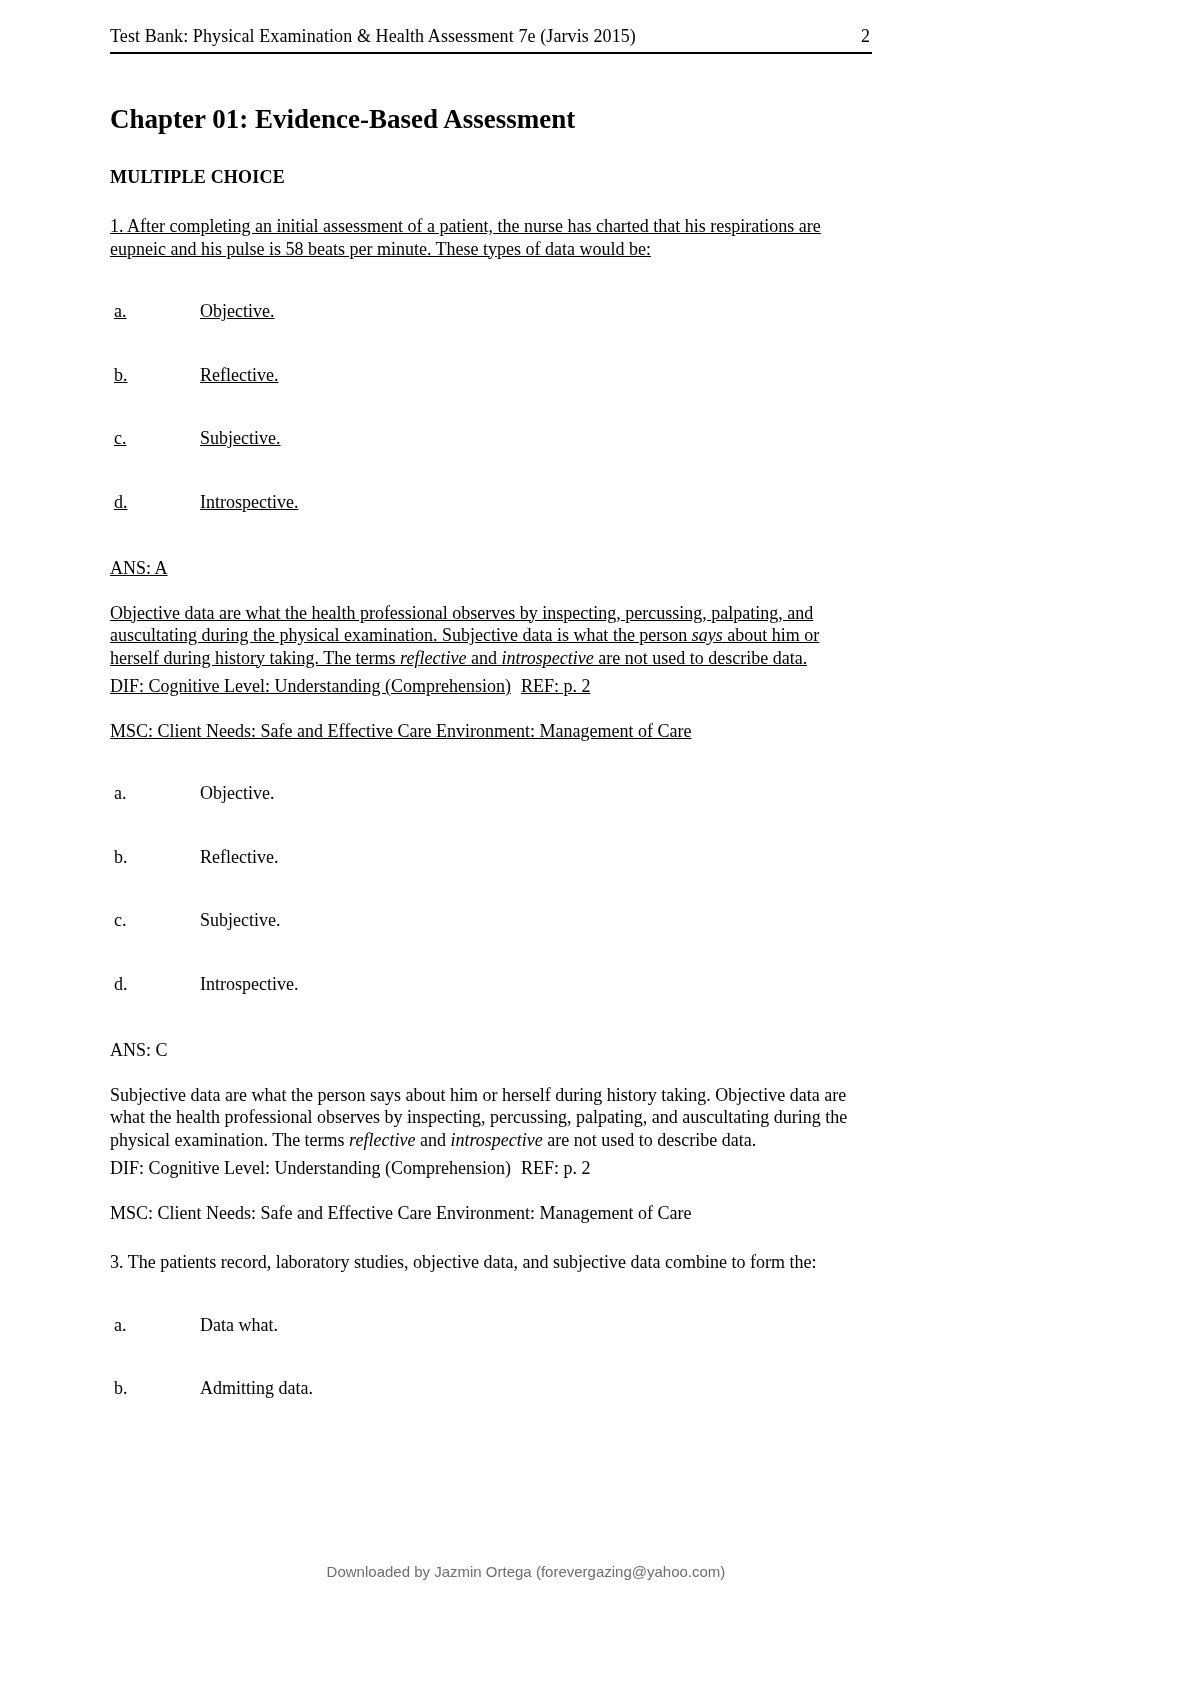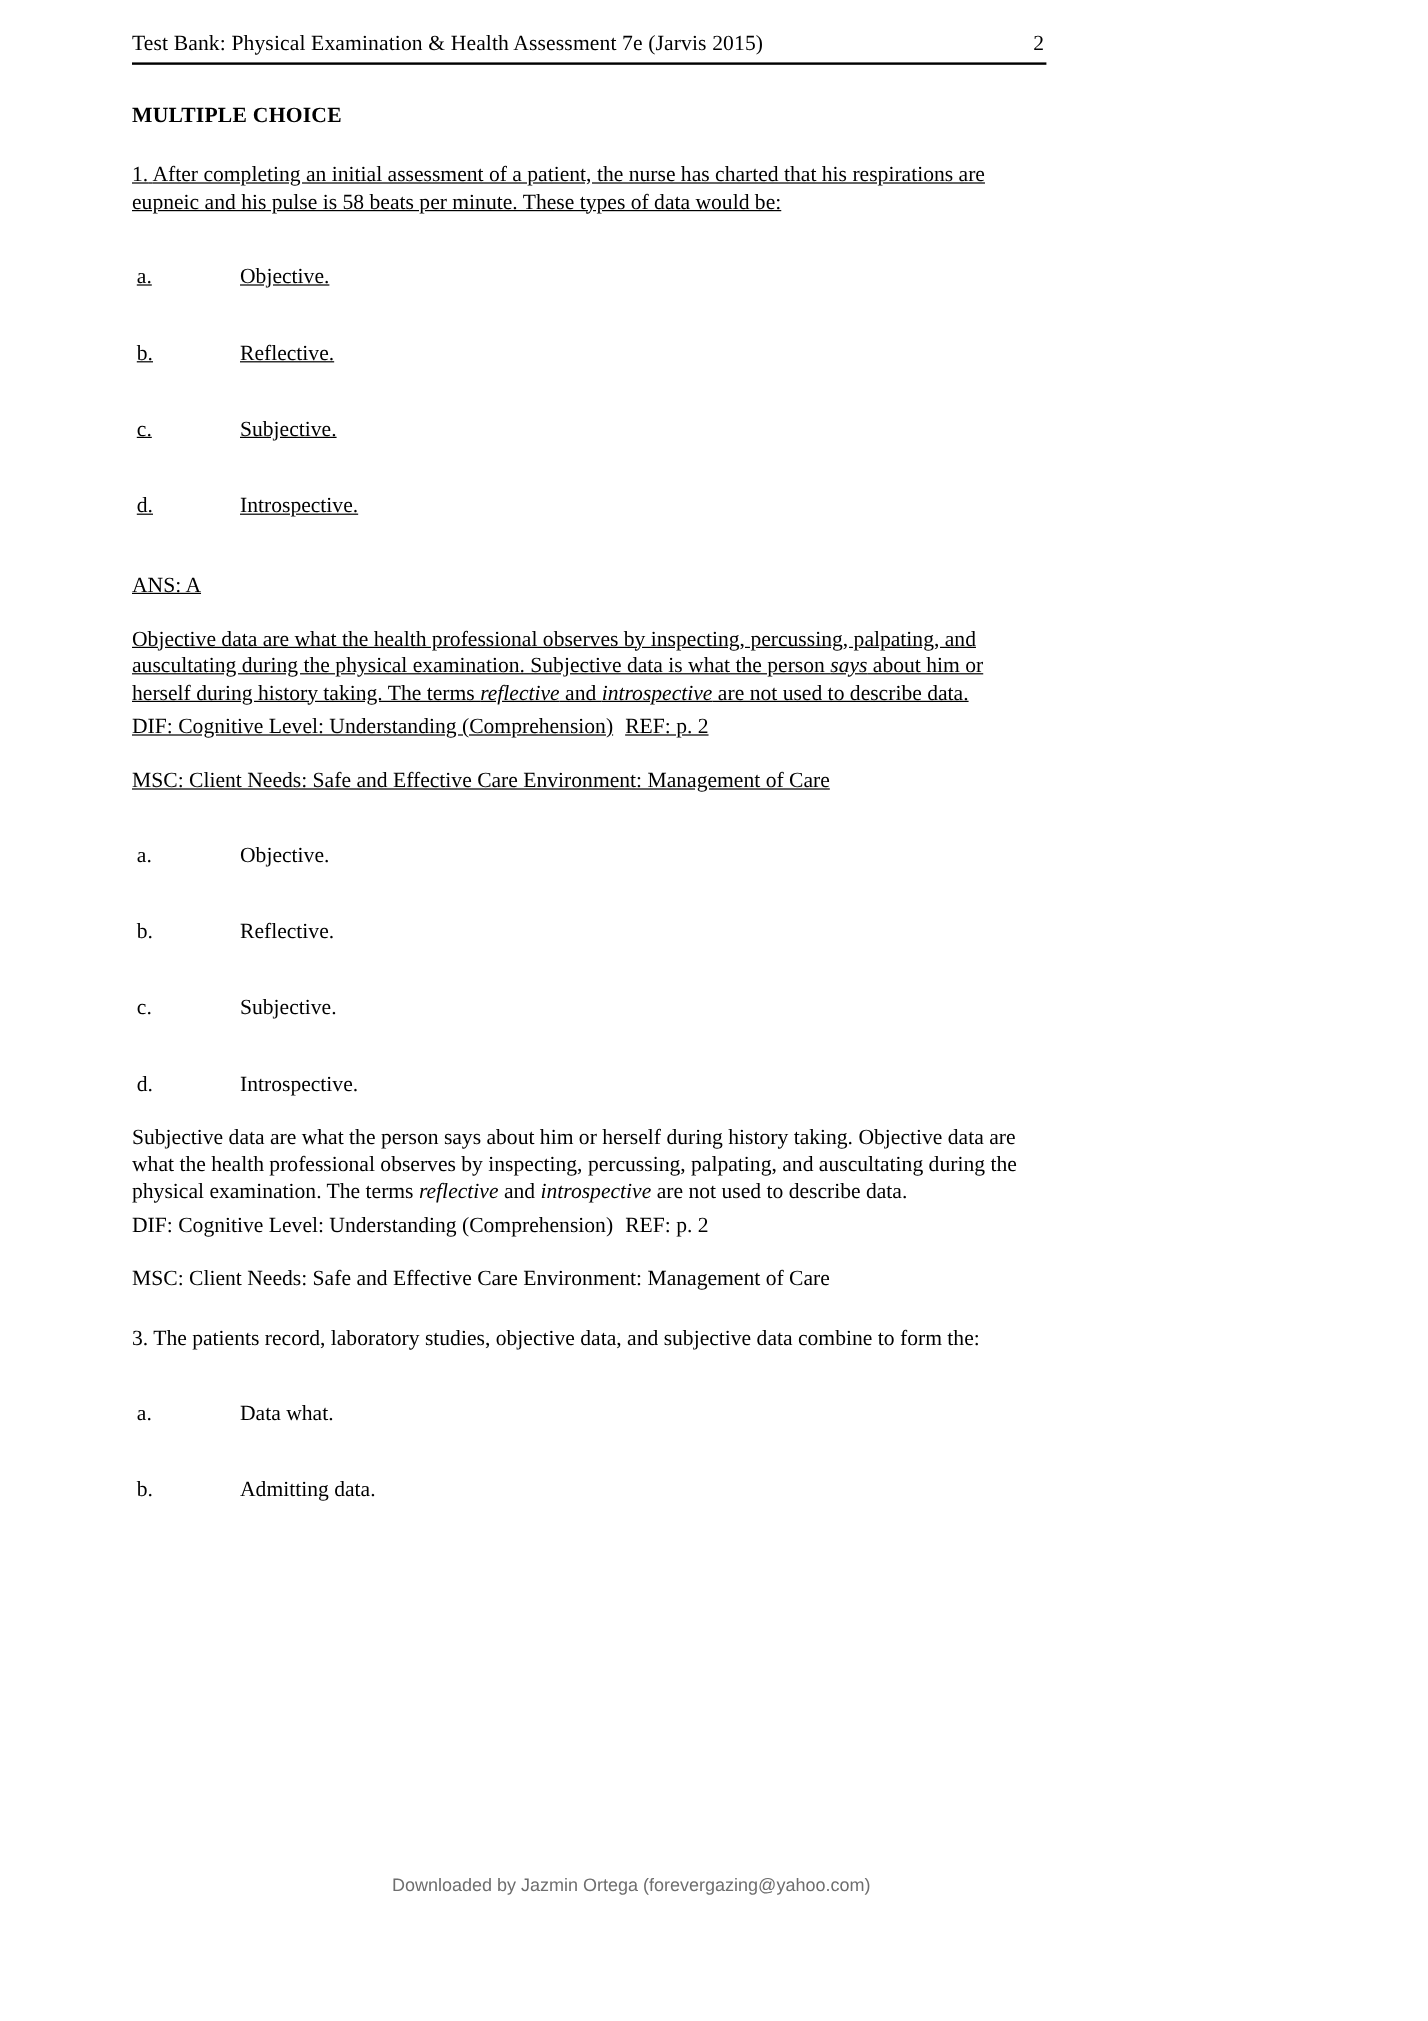--- a/index.html
+++ b/index.html
@@ -84,20 +84,21 @@
 </head>
 <body>
 
 <div class="page">
 
   <header class="doc-header">
     <span class="hdr-title">Test Bank: Physical Examination &amp; Health Assessment 7e (Jarvis 2015)</span>
     <span class="hdr-page">2</span>
   </header>
 
+  <h1 class="chapter-title">Chapter 01: Evidence-Based Assessment</h1>
   <h2 class="section-heading">MULTIPLE CHOICE</h2>
 
   <section class="question">
     <p class="stem"><span>1.</span> <span>After completing an initial assessment of a patient, the nurse has charted that his respirations are eupneic and his pulse is 58 beats per minute. These types of data would be:</span></p>
     <div class="options">
       <div class="option">
         <span class="opt-letter">a.</span>
         <span>Objective.</span>
       </div>
       <div class="option">
@@ -131,20 +132,21 @@
       </div>
       <div class="option">
         <span class="opt-letter">c.</span>
         <span>Subjective.</span>
       </div>
       <div class="option">
         <span class="opt-letter">d.</span>
         <span>Introspective.</span>
       </div>
     </div>
+    <p class="answer">ANS: C</p>
     <p class="rationale"><span>Subjective data are what the person says about him or herself during history taking. Objective data are what the health professional observes by inspecting, percussing, palpating, and auscultating during the physical examination. The terms </span><em>reflective</em><span> and </span><em>introspective</em><span> are not used to describe data.</span></p>
     <p class="meta"><span>DIF: Cognitive Level: Understanding (Comprehension)</span><span class="ref">REF: p. 2</span></p>
     <p class="msc">MSC: Client Needs: Safe and Effective Care Environment: Management of Care</p>
   </section>
 
   <section class="question">
     <p class="stem"><span>3.</span> <span>The patients record, laboratory studies, objective data, and subjective data combine to form the:</span></p>
     <div class="options">
       <div class="option">
         <span class="opt-letter">a.</span>

